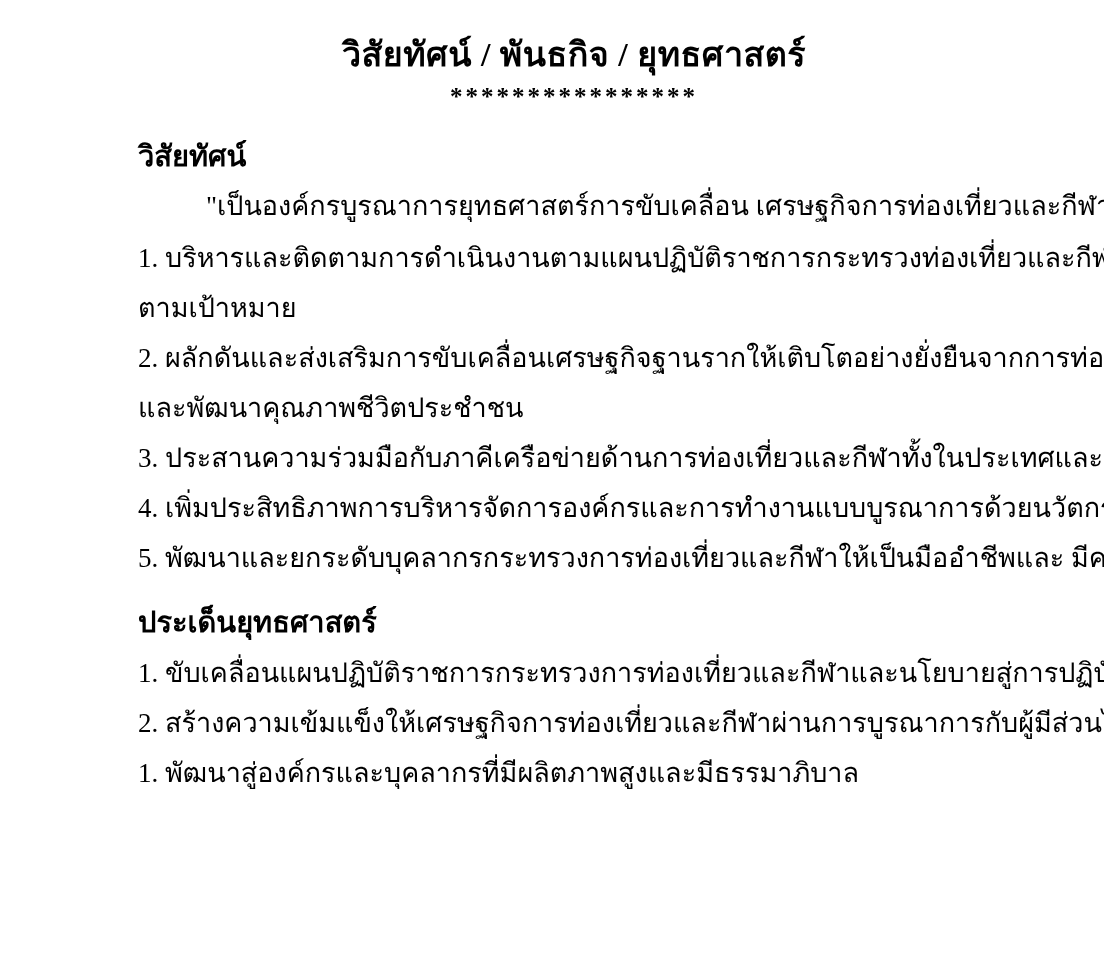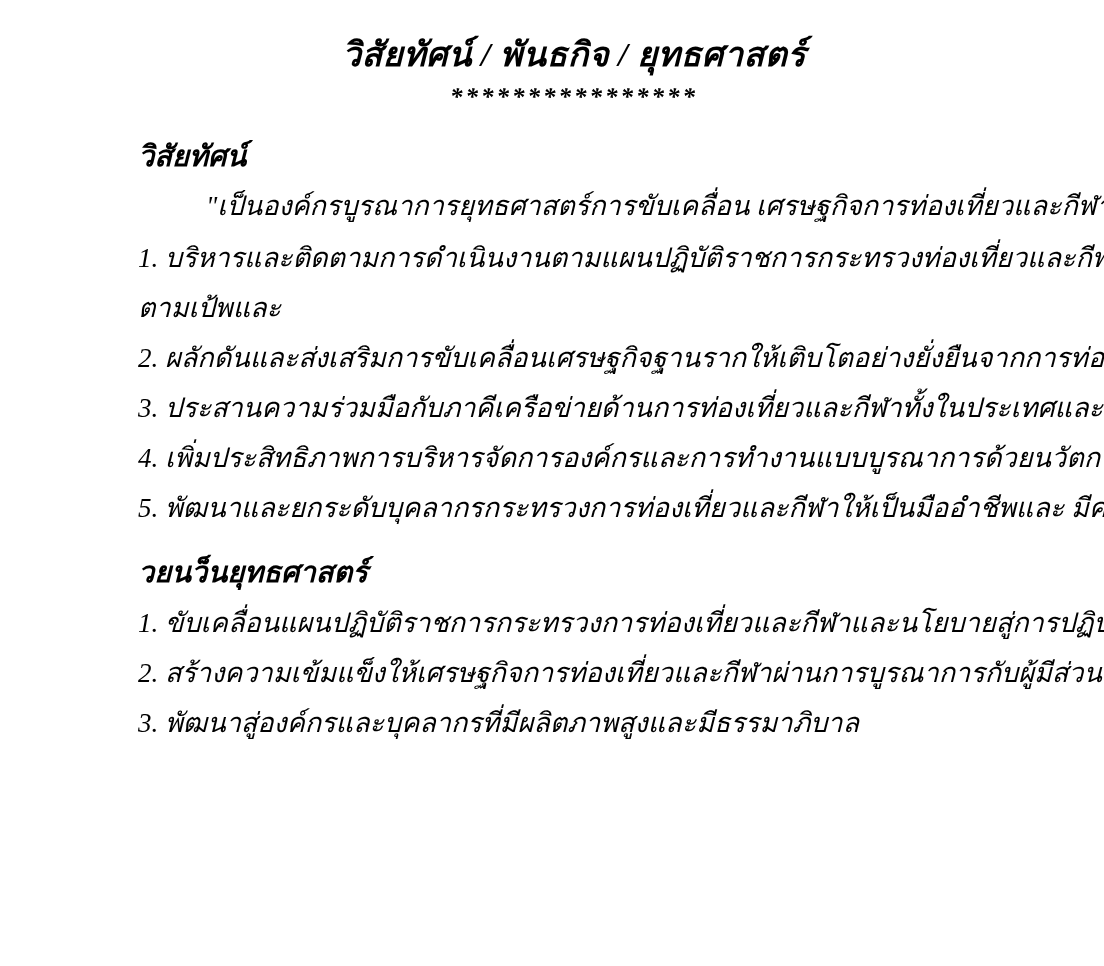--- a/index.html
+++ b/index.html
@@ -12,21 +12,20 @@
     height: 966px;
     overflow: hidden;
     color: #000000;
     font-family: "Liberation Serif", "DejaVu Serif", serif;
   }
   .page {
     box-sizing: border-box;
     width: 1104px;
     height: 780px;
     padding: 34px 94px 0 138px;
-    font-style: italic;
   }
   .doc-title {
     text-align: center;
     font-weight: bold;
     font-size: 34px;
     line-height: 1.25;
     margin: 0 0 6px 0;
     letter-spacing: 0.5px;
   }
   .separator {
@@ -72,30 +71,31 @@
   <div>
     <h2 class="section-heading tight-top">วิสัยทัศน์</h2>
     <div class="vision-block">
       <div class="body-line indented">"เป็นองค์กรบูรณาการยุทธศาสตร์การขับเคลื่อน เศรษฐกิจการท่องเที่ยวและกีฬาให้เติบโตอย่าง</div>
     </div>
   </div>
 
   <div>
     <div class="items-block">
       <div class="body-line">1. บริหารและติดตามการดำเนินงานตามแผนปฏิบัติราชการกระทรวงท่องเที่ยวและกีฬา ให้มีผลสัมฤทธิ์</div>
-      <div class="body-line">ตามเป้พและ</div>
+      <div class="body-line">ตามเป้าหมาย</div>
       <div class="body-line">2. ผลักดันและส่งเสริมการขับเคลื่อนเศรษฐกิจฐานรากให้เติบโตอย่างยั่งยืนจากการท่องเที่ยว และกีฬา</div>
+      <div class="body-line">และพัฒนาคุณภาพชีวิตประชำชน</div>
       <div class="body-line">3. ประสานความร่วมมือกับภาคีเครือข่ายด้านการท่องเที่ยวและกีฬาทั้งในประเทศและ ต่างประเทศ</div>
       <div class="body-line">4. เพิ่มประสิทธิภาพการบริหารจัดการองค์กรและการทำงานแบบบูรณาการด้วยนวัตกรรม</div>
       <div class="body-line">5. พัฒนาและยกระดับบุคลากรกระทรวงการท่องเที่ยวและกีฬาให้เป็นมืออำชีพและ มีความเชี่ยวชาญ</div>
     </div>
   </div>
 
   <div>
-    <h2 class="section-heading">วยนว็นยุทธศาสตร์</h2>
+    <h2 class="section-heading">ประเด็นยุทธศาสตร์</h2>
     <div class="items-block">
       <div class="body-line">1. ขับเคลื่อนแผนปฏิบัติราชการกระทรวงการท่องเที่ยวและกีฬาและนโยบายสู่การปฏิบัติ</div>
       <div class="body-line">2. สร้างความเข้มแข็งให้เศรษฐกิจการท่องเที่ยวและกีฬาผ่านการบูรณาการกับผู้มีส่วนได้เสีย</div>
-      <div class="body-line">3. พัฒนาสู่องค์กรและบุคลากรที่มีผลิตภาพสูงและมีธรรมาภิบาล</div>
+      <div class="body-line">1. พัฒนาสู่องค์กรและบุคลากรที่มีผลิตภาพสูงและมีธรรมาภิบาล</div>
     </div>
   </div>
 
 </div>
 
 </body></html>

